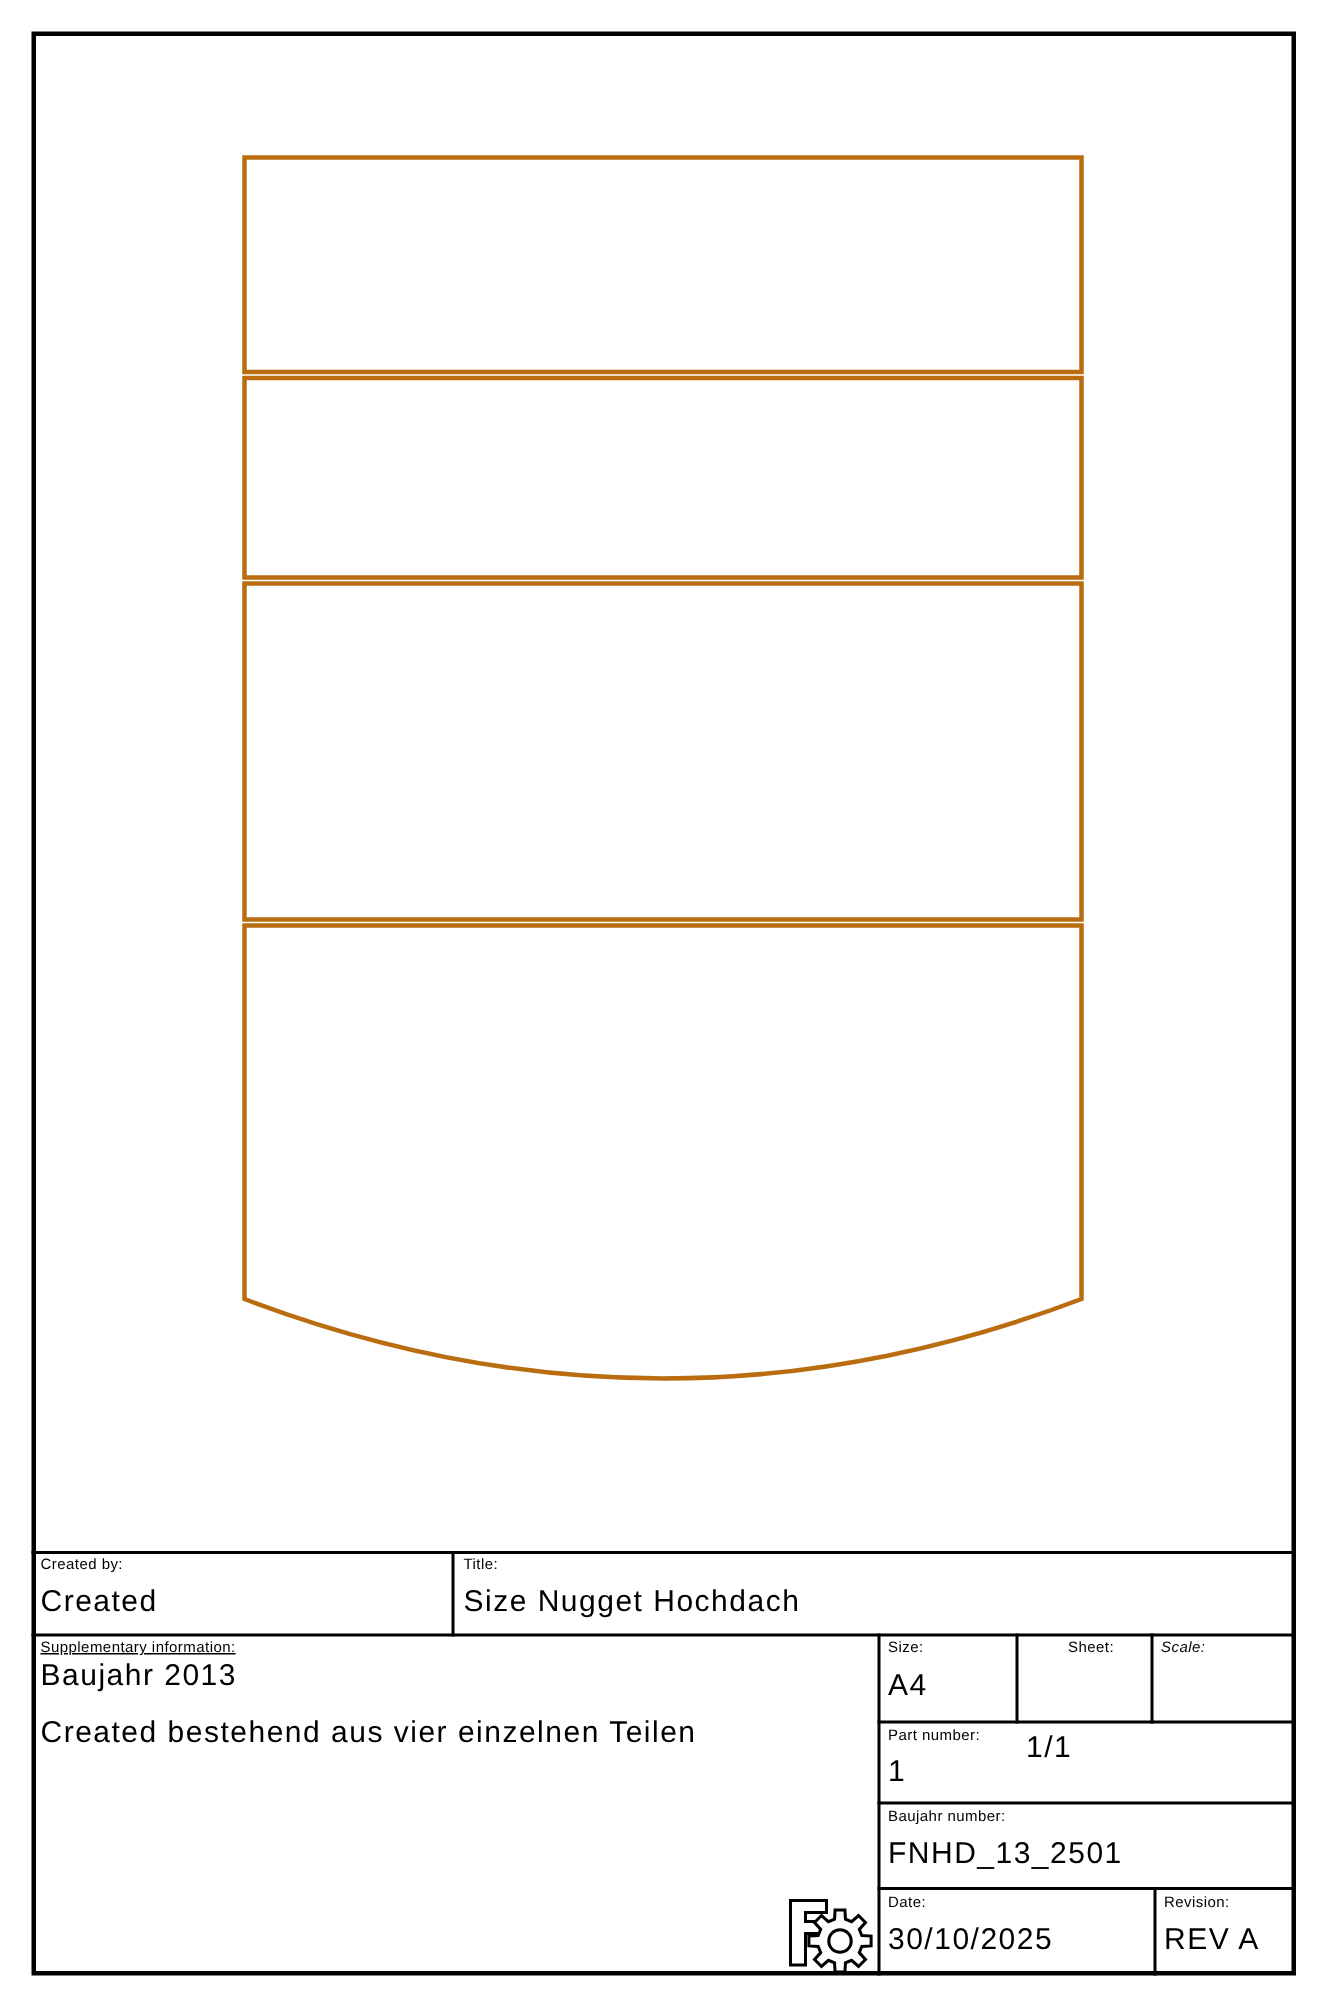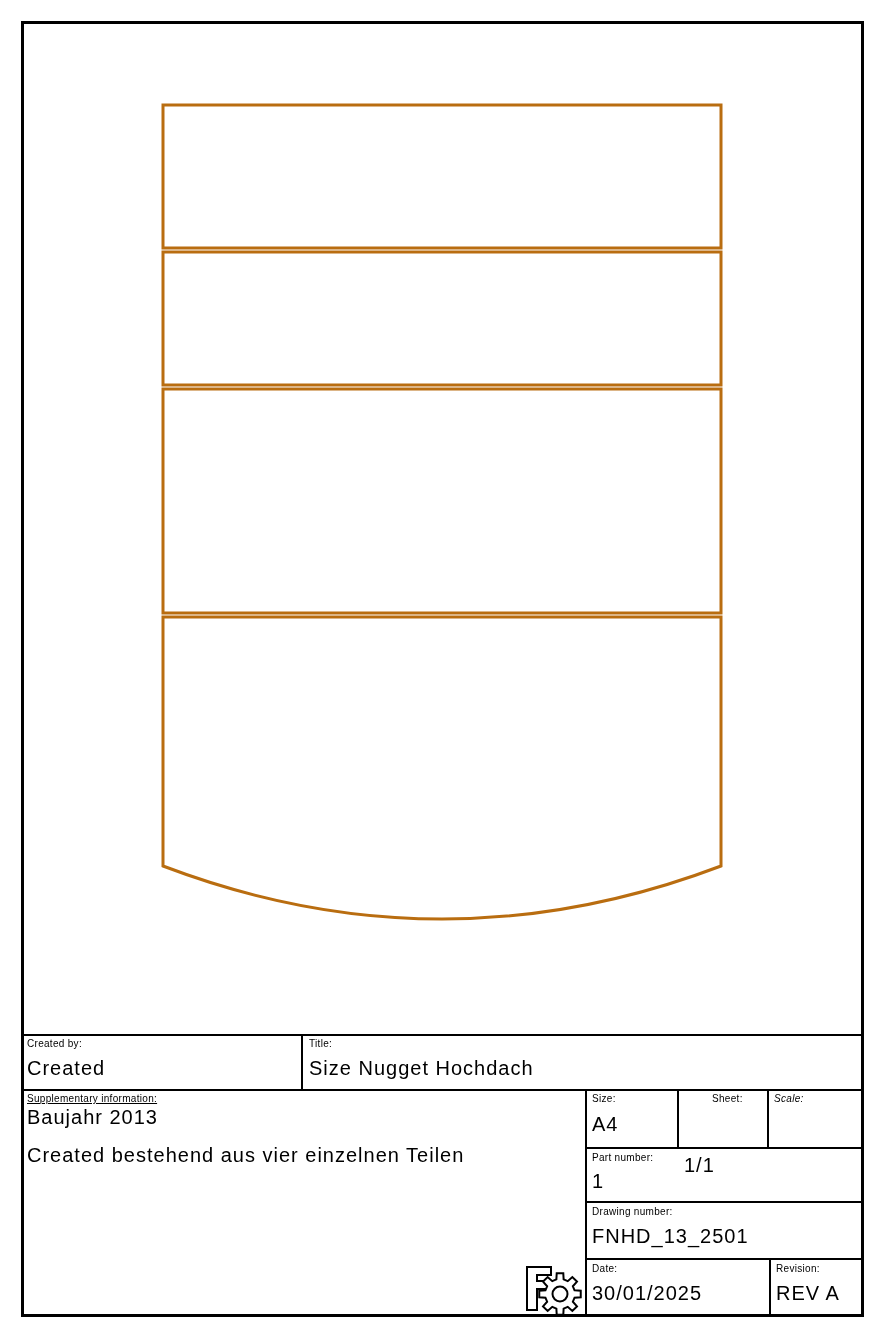--- a/index.html
+++ b/index.html
@@ -57,25 +57,25 @@
 
 <div class="txt fl" style="left:684px;top:1093px;margin-left:28px;">Sheet:</div>
 <div class="txt fv" style="left:684px;top:1113px;margin-top:41px;">1/1</div>
 
 <div class="txt fl" style="left:774px;top:1093px;font-style:italic;">Scale:</div>
 <div class="txt fv" style="left:774px;top:1113px;"></div>
 
 <div class="txt fl" style="left:592px;top:1152px;">Part number:</div>
 <div class="txt fv" style="left:592px;top:1170px;">1</div>
 
-<div class="txt fl" style="left:592px;top:1206px;">Drawing number:</div>
+<div class="txt fl" style="left:592px;top:1206px;">Baujahr number:</div>
 <div class="txt fv" style="left:592px;top:1225px;">FNHD_13_2501</div>
 
 <div class="txt fl" style="left:592px;top:1263px;">Date:</div>
-<div class="txt fv" style="left:592px;top:1282px;">30/01/2025</div>
+<div class="txt fv" style="left:592px;top:1282px;">30/10/2025</div>
 
 <div class="txt fl" style="left:776px;top:1263px;">Revision:</div>
 <div class="txt fv" style="left:776px;top:1282px;">REV A</div>
 
 <svg style="left:523px;top:1261px;" width="62" height="60" viewBox="0 0 62 60">
   <path d="M4,6 L28,6 L28,14 L14,14 L14,20 L25,20 L25,28 L14,28 L14,49 L4,49 Z" fill="#ffffff" stroke="#000" stroke-width="2"></path>
   <g transform="translate(37,33)">
     <path d="M14.56,-3.63 L20.74,-3.29 L20.74,3.29 L14.56,3.63 L12.86,7.73 L16.99,12.34 L12.34,16.99 L7.73,12.86 L3.63,14.56 L3.29,20.74 L-3.29,20.74 L-3.63,14.56 L-7.73,12.86 L-12.34,16.99 L-16.99,12.34 L-12.86,7.73 L-14.56,3.63 L-20.74,3.29 L-20.74,-3.29 L-14.56,-3.63 L-12.86,-7.73 L-16.99,-12.34 L-12.34,-16.99 L-7.73,-12.86 L-3.63,-14.56 L-3.29,-20.74 L3.29,-20.74 L3.63,-14.56 L7.73,-12.86 L12.34,-16.99 L16.99,-12.34 L12.86,-7.73 Z" fill="#ffffff" stroke="#000" stroke-width="2"></path>
     <circle cx="0" cy="0" r="7.5" fill="#ffffff" stroke="#000" stroke-width="2"></circle>
   </g>

